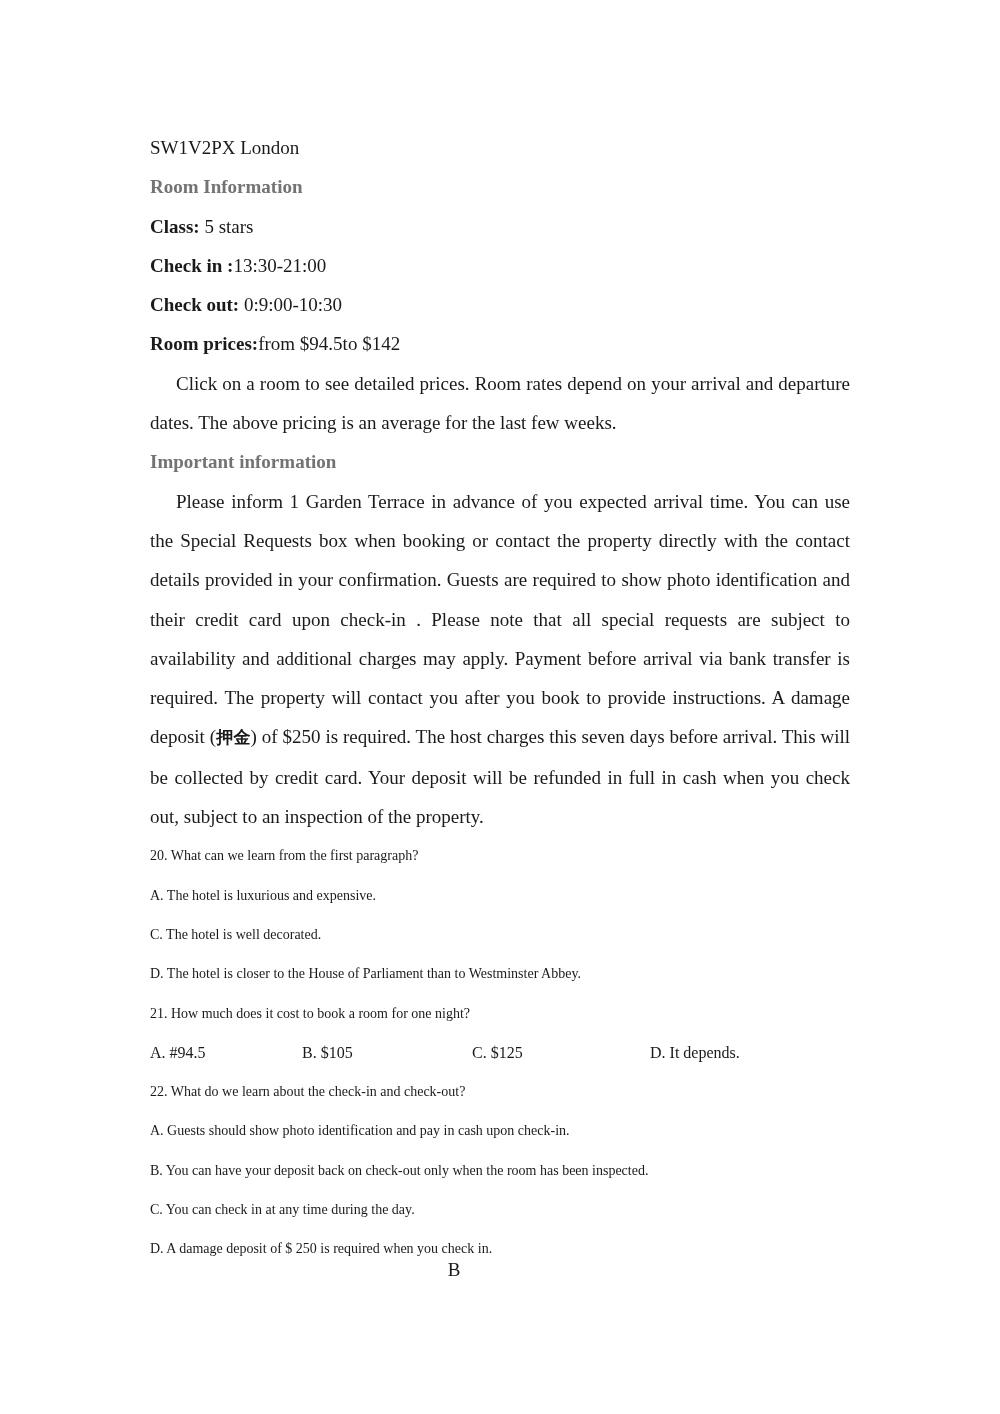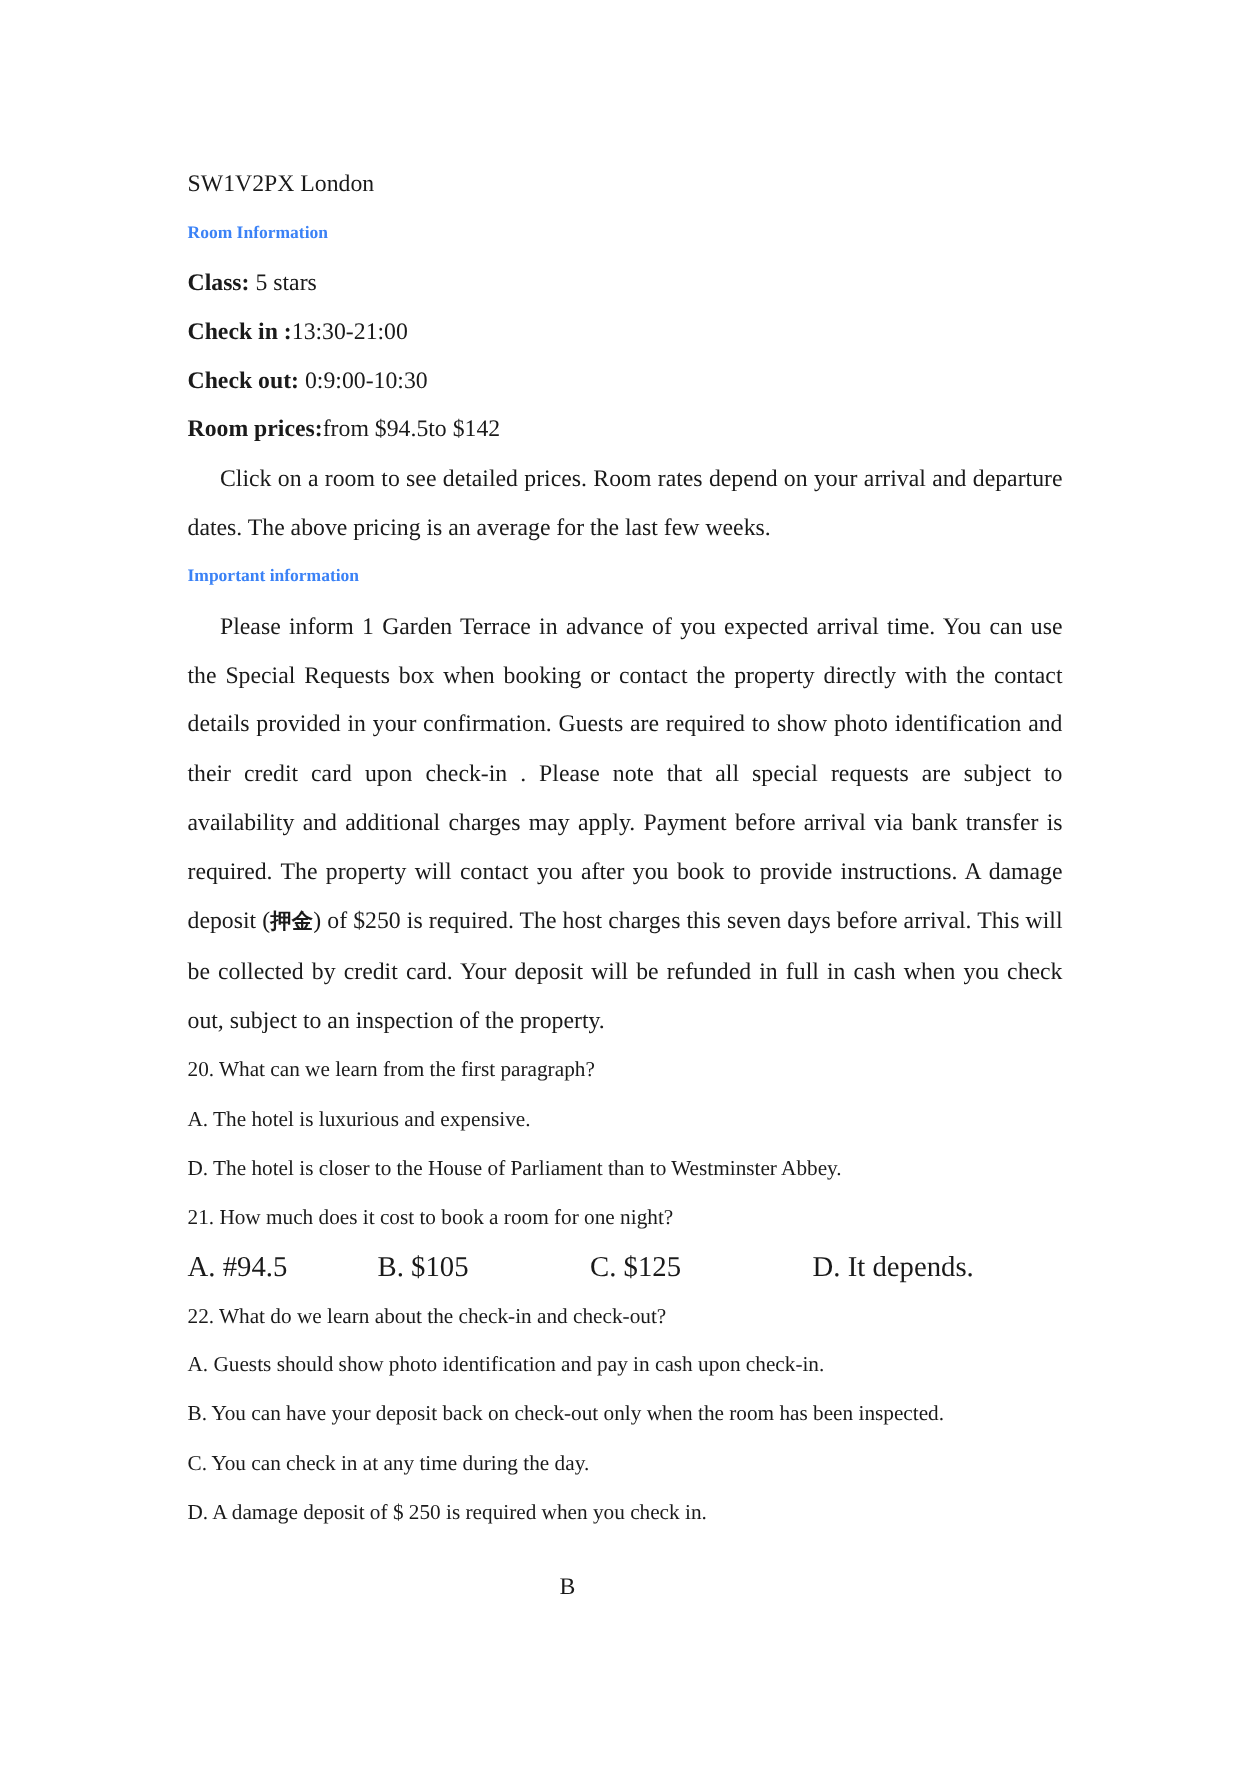--- a/index.html
+++ b/index.html
@@ -38,43 +38,43 @@
     line-height: 39.3px;
     margin: 0;
     text-align: justify;
     text-justify: inter-word;
     color: #1a1a1a;
   }
   .para.indent {
     text-indent: 26px;
   }
   .heading {
-    font-size: 14px;
+    font-size: 19px;
     line-height: 39.3px;
     margin: 0;
     font-weight: bold;
-    color: #3b82f6;
+    color: #737373;
   }
   .label {
     font-weight: bold;
   }
   .cjk {
     font-family: "DejaVu Sans", "Liberation Sans", sans-serif;
     font-size: 17px;
     font-weight: bold;
   }
   .q-line {
-    font-size: 17px;
+    font-size: 14px;
     line-height: 39.3px;
     margin: 0;
     color: #1a1a1a;
   }
   .opt-row {
     position: relative;
-    font-size: 23px;
+    font-size: 16px;
     line-height: 39.3px;
     height: 39.3px;
     margin: 0;
     color: #1a1a1a;
   }
   .opt-col {
     position: absolute;
     top: 0;
     white-space: nowrap;
   }
@@ -116,20 +116,21 @@
     <p class="line"><span class="label">Room prices:</span><span>from $94.5to $142</span></p>
 
     <p class="para indent">Click on a room to see detailed prices. Room rates depend on your arrival and departure dates. The above pricing is an average for the last few weeks.</p>
 
     <p class="heading">Important information</p>
 
     <p class="para indent"><span>Please inform 1 Garden Terrace in advance of you expected arrival time. You can use the Special Requests box when booking or contact the property directly with the contact details provided in your confirmation. Guests are required to show photo identification and their credit card upon check-in . Please note that all special requests are subject to availability and additional charges may apply. Payment before arrival via bank transfer is required. The property will contact you after you book to provide instructions. A damage deposit (</span><span class="cjk">押金</span><span>) of $250 is required. The host charges this seven days before arrival. This will be collected by credit card. Your deposit will be refunded in full in cash when you check out, subject to an inspection of the property.</span></p>
 
     <p class="q-line">20. What can we learn from the first paragraph?</p>
     <p class="q-line">A. The hotel is luxurious and expensive.</p>
+    <p class="q-line">C. The hotel is well decorated.</p>
     <p class="q-line">D. The hotel is closer to the House of Parliament than to Westminster Abbey.</p>
 
     <p class="q-line">21. How much does it cost to book a room for one night?</p>
     <div class="opt-row">
       <span class="opt-col opt-a">A. #94.5</span>
       <span class="opt-col opt-b">B. $105</span>
       <span class="opt-col opt-c">C. $125</span>
       <span class="opt-col opt-d">D. It depends.</span>
     </div>
 

